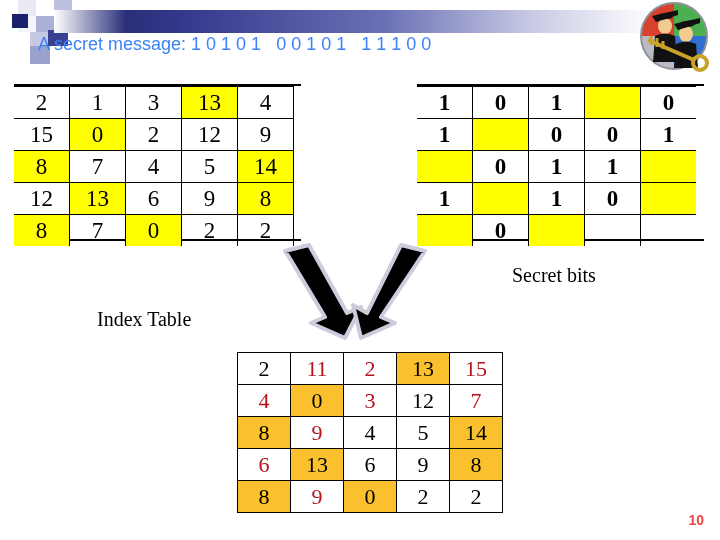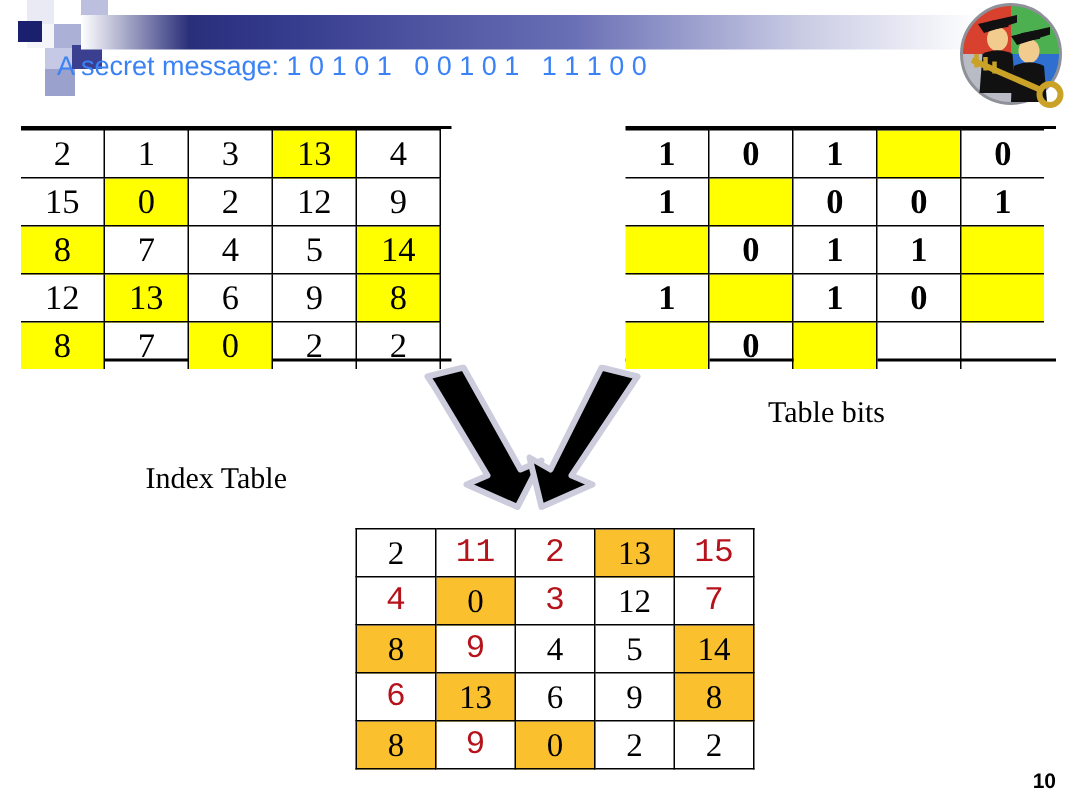--- a/index.html
+++ b/index.html
@@ -48,39 +48,39 @@
   #bits-table td{width:55px;height:31px;font-size:23px;color:#000;font-weight:bold;}
   #bits-table tr td:first-child{border-left:none;}
   #bits-table tr td:last-child{border-right:none;}
   #bits-table tr:last-child td{border-bottom:none;}
   #bits-table .hl{background:#ffff00;}
 
   
   #result-table{position:absolute;left:237px;top:352px;}
   #result-table td{width:52px;height:31px;font-size:22px;color:#000;}
   #result-table .hl{background:#fbc02d;}
-  #result-table .chg{color:#b5121b;font-family:Liberation Mono, monospace;}
+  #result-table .chg{color:#b5121b;}
 
   
   .caption{position:absolute;font-family:"Liberation Serif",serif;font-size:20px;color:#000;}
   #caption-index{left:97px;top:262px;margin-top:46px;}
   #caption-bits{left:512px;top:264px;}
 
   
   #arrows{position:absolute;left:275px;top:243px;width:165px;height:100px;}
 
   
   .hrule{position:absolute;height:2px;background:#000;}
   #rule-left{left:14px;top:84px;width:287px;}
   #rule-left-b{left:14px;top:239px;width:287px;}
   #rule-right{left:417px;top:84px;width:287px;}
   #rule-right-b{left:417px;top:239px;width:287px;}
 
   
-  #page-number{position:absolute;right:16px;bottom:12px;font-size:14px;font-weight:bold;color:#000000;
+  #page-number{position:absolute;right:16px;bottom:12px;font-size:14px;font-weight:bold;color:#ef4444;
                font-family:"Liberation Sans",sans-serif;}
 </style>
 </head>
 <body>
 
 <div id="deco-mosaic">
   <div class="sq" style="left:0px;top:0px;width:18px;height:16px;background:#ffffff;"></div>
   <div class="sq" style="left:18px;top:0px;width:18px;height:16px;background:#e9eaf3;"></div>
   <div class="sq" style="left:36px;top:0px;width:18px;height:16px;background:#ffffff;"></div>
   <div class="sq" style="left:54px;top:0px;width:18px;height:10px;background:#bcbfdd;"></div>
@@ -253,21 +253,21 @@
         <td class="hl">8</td>
         <td class="chg">9</td>
         <td class="hl">0</td>
         <td>2</td>
         <td>2</td>
       </tr>
     </tbody>
   </table>
 
 <div class="caption" id="caption-index">Index Table</div>
-<div class="caption" id="caption-bits">Table bits</div>
+<div class="caption" id="caption-bits">Secret bits</div>
 
 <svg id="arrows" viewBox="0 0 165 100">
   <g>
     <path d="M10 8 L34 2 L72 70 L86 64 L70 95 L36 80 L50 74 L14 14 Z" fill="#000000" stroke="#ccccdd" stroke-width="4" stroke-linejoin="round"></path>
   </g>
   <g>
     <path d="M150 8 L126 2 L92 70 L78 62 L86 95 L120 80 L106 74 L146 14 Z" fill="#000000" stroke="#ccccdd" stroke-width="4" stroke-linejoin="round"></path>
   </g>
 </svg>
 

